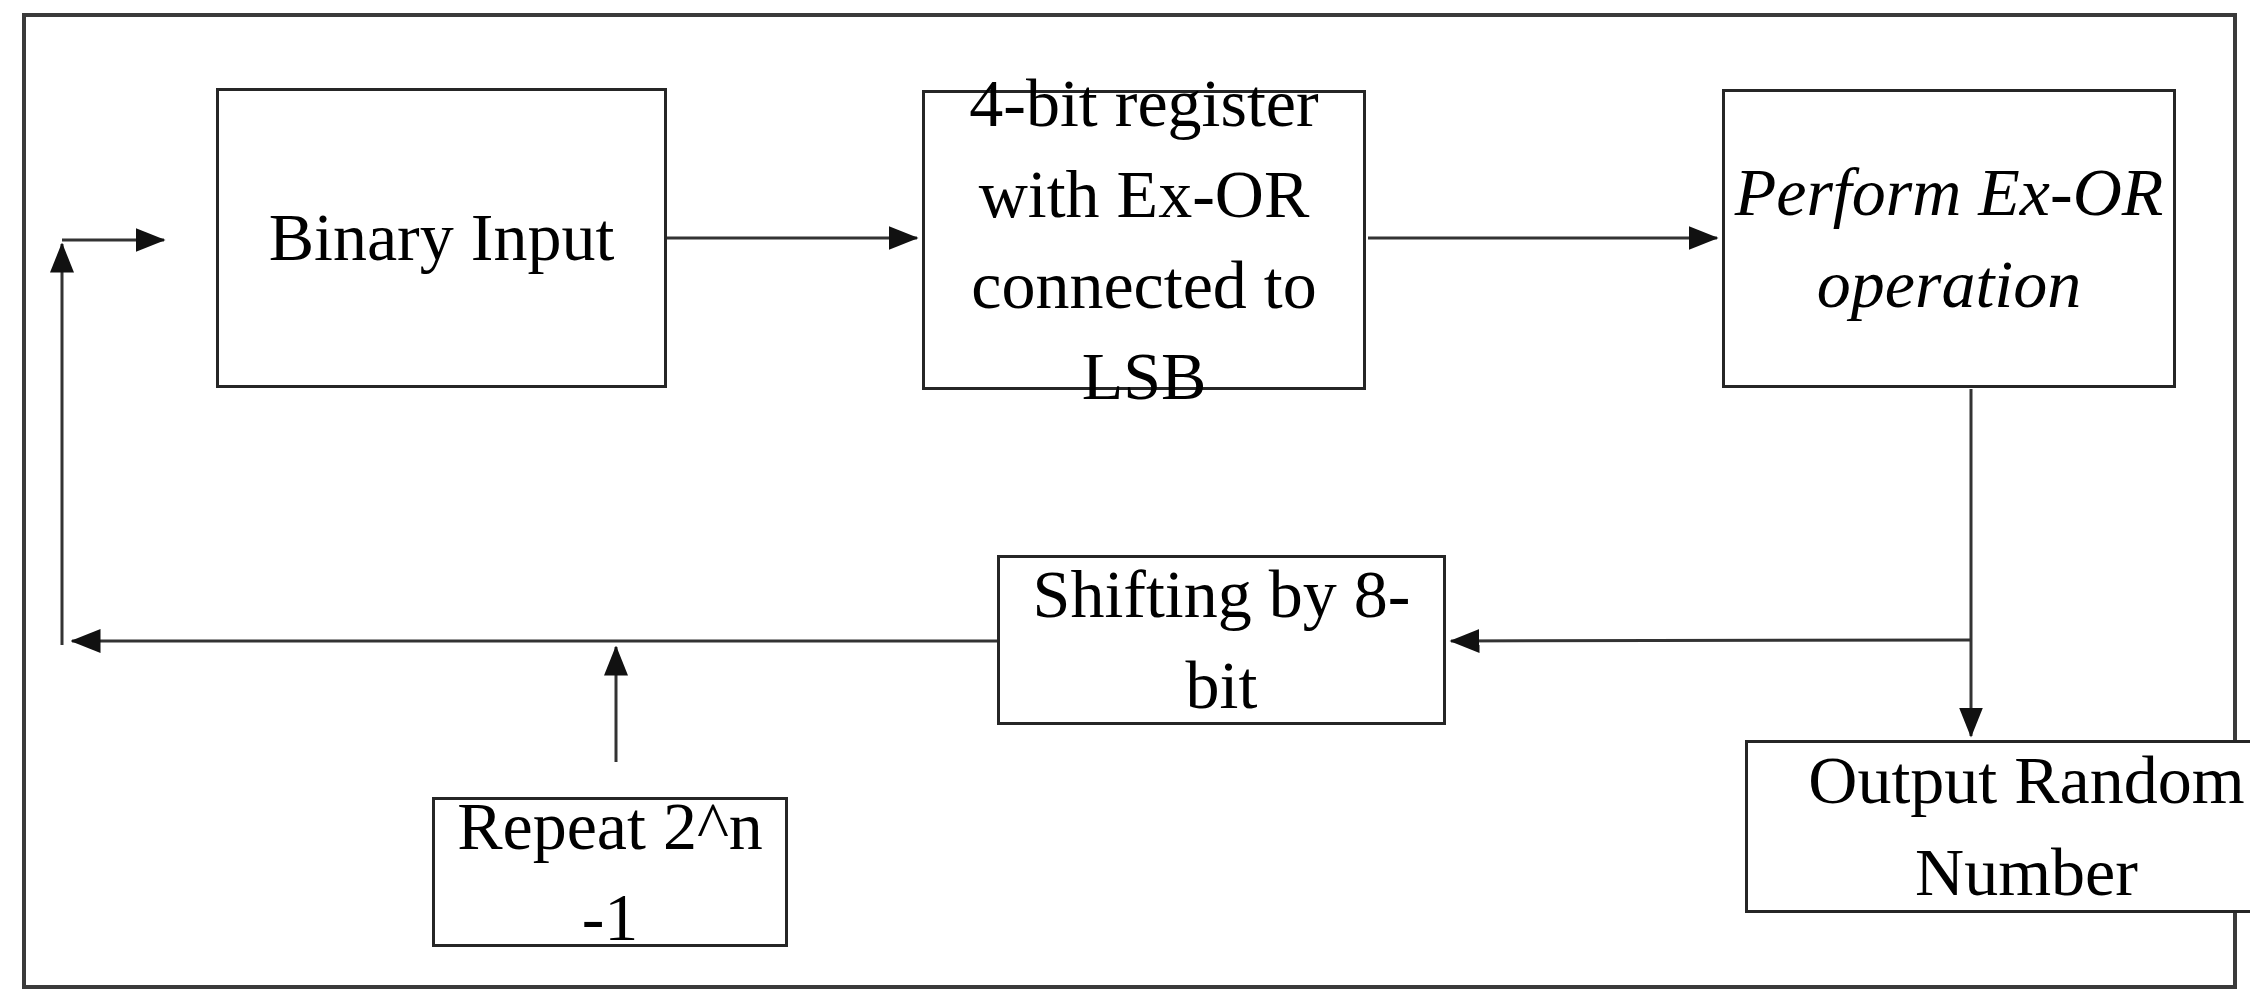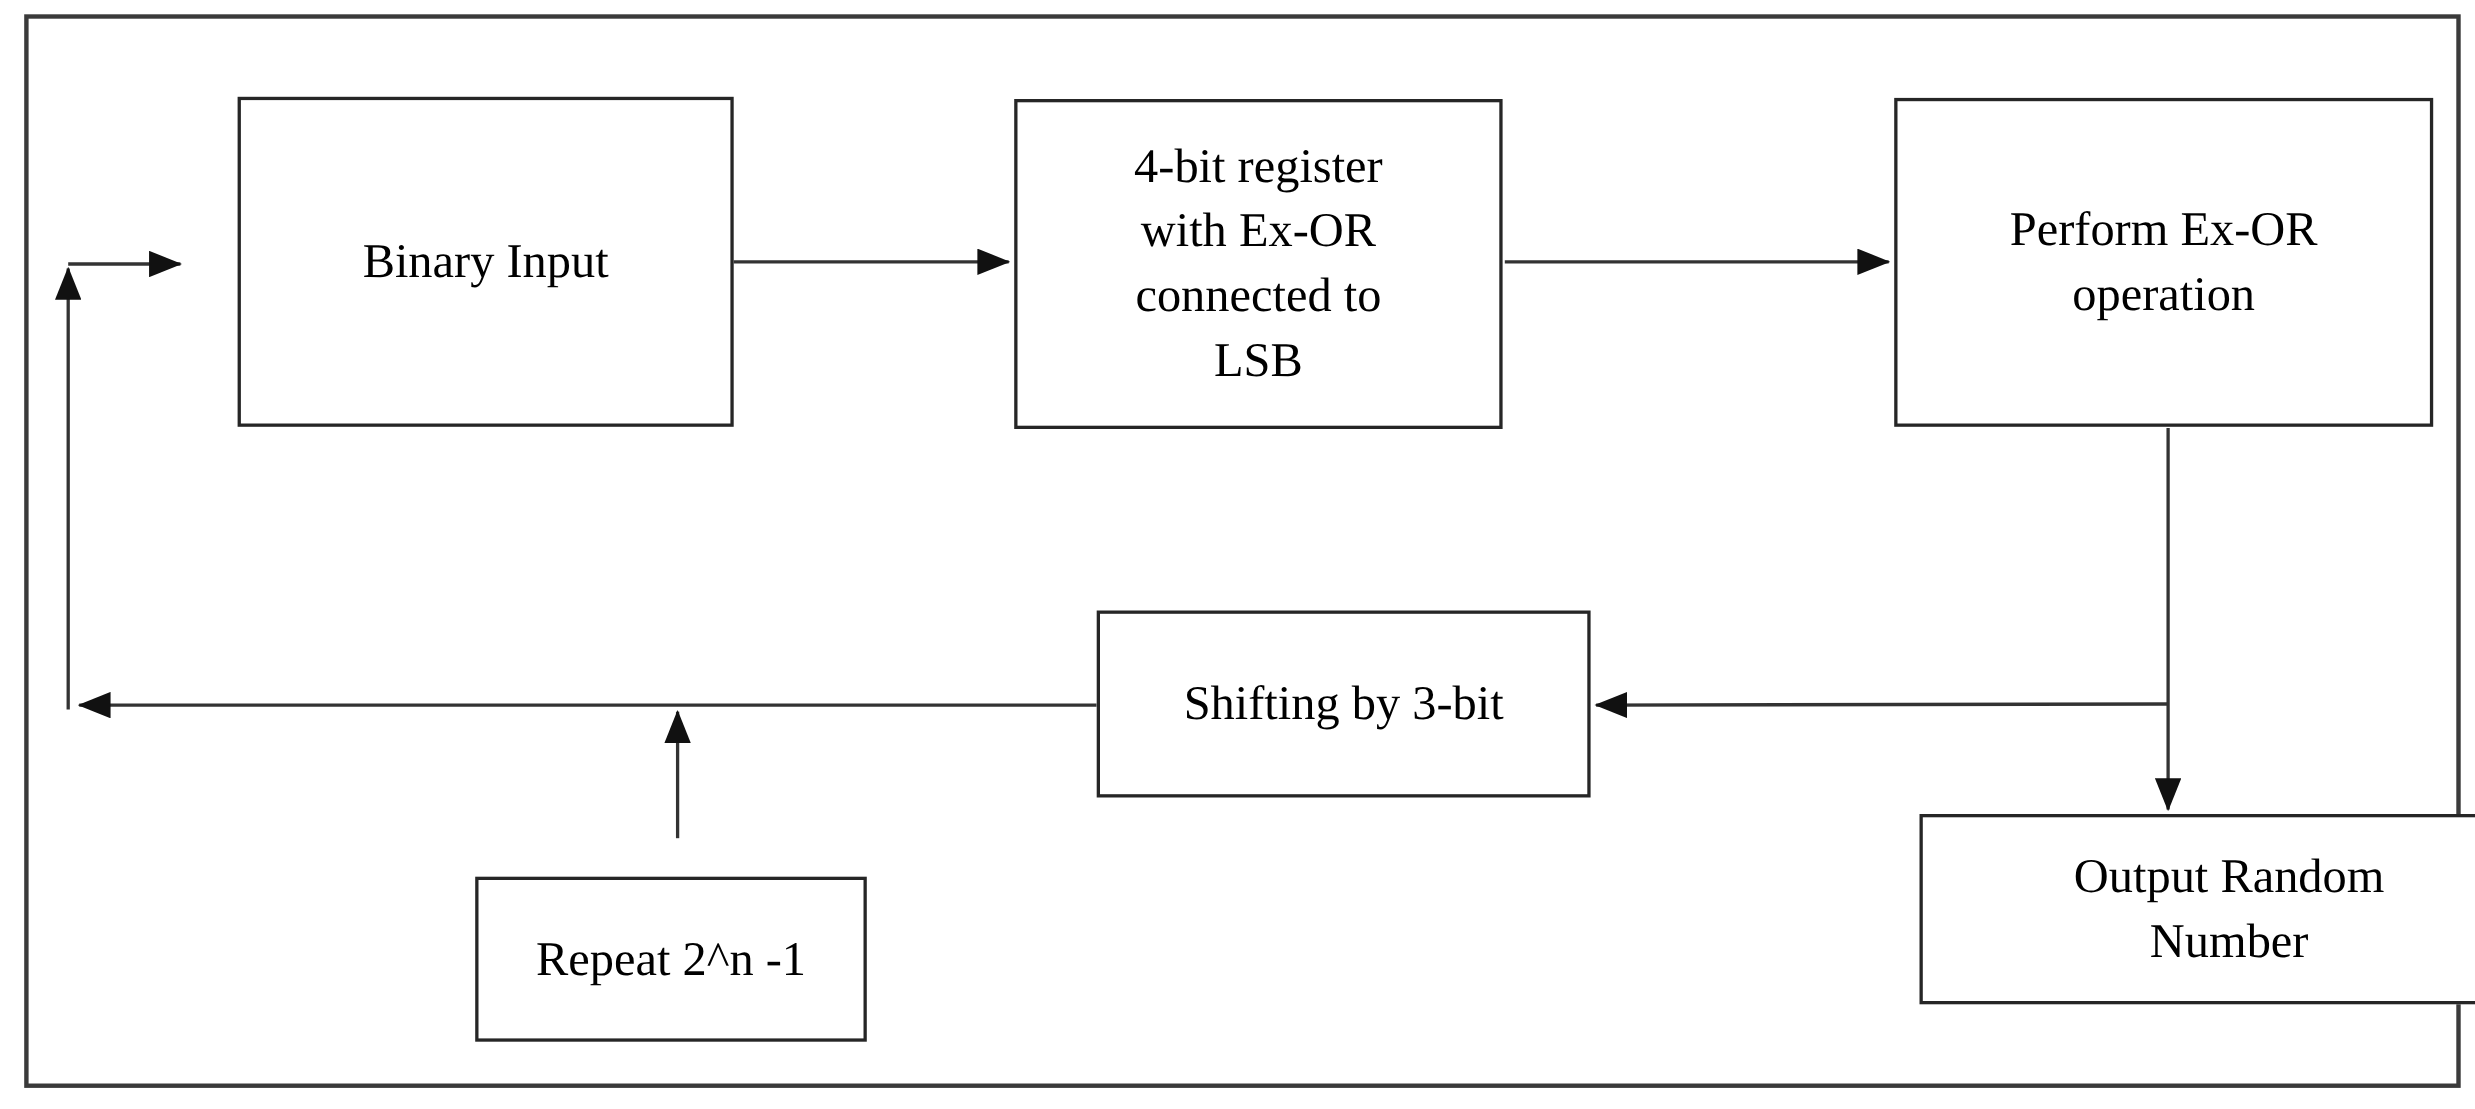--- a/index.html
+++ b/index.html
@@ -35,29 +35,29 @@
   }
   .node {
     position: absolute;
     box-sizing: border-box;
     background: #ffffff;
     border: 3px solid #262626;
     display: flex;
     align-items: center;
     justify-content: center;
     text-align: center;
-    font-size: 44px;
+    font-size: 68px;
     line-height: 1.34;
   }
   .node .label {
     white-space: pre-line;
   }
   .node-binary-input   { left: 169px;  top: 88px;  width: 451px; height: 300px; margin-left: 47px; }
   .node-register-4bit  { left: 922px;  top: 90px;  width: 444px; height: 300px; }
-  .node-perform-exor   { left: 1722px; top: 89px;  width: 490px; height: 299px; }
+  .node-perform-exor   { left: 1722px; top: 89px;  width: 454px; height: 299px; font-style: italic; }
   .node-shifting       { left: 997px;  top: 555px; width: 449px; height: 170px; }
   .node-repeat         { left: 432px;  top: 763px; width: 356px; height: 150px; margin-top: 34px; }
   .node-output-random  { left: 1745px; top: 740px; width: 536px; height: 173px; padding-left: 27px; }
 </style>
 </head>
 <body>
 
 <div class="canvas">
 
   <div class="outer-border"></div>
@@ -94,21 +94,21 @@
 connected to
 LSB</span>
   </div>
 
   <div class="node node-perform-exor">
     <span class="label">Perform Ex-OR
 operation</span>
   </div>
 
   <div class="node node-shifting">
-    <span class="label">Shifting by 3-bit</span>
+    <span class="label">Shifting by 8-bit</span>
   </div>
 
   <div class="node node-repeat">
     <span class="label">Repeat 2^n -1</span>
   </div>
 
   <div class="node node-output-random">
     <span class="label">Output Random
 Number</span>
   </div>

